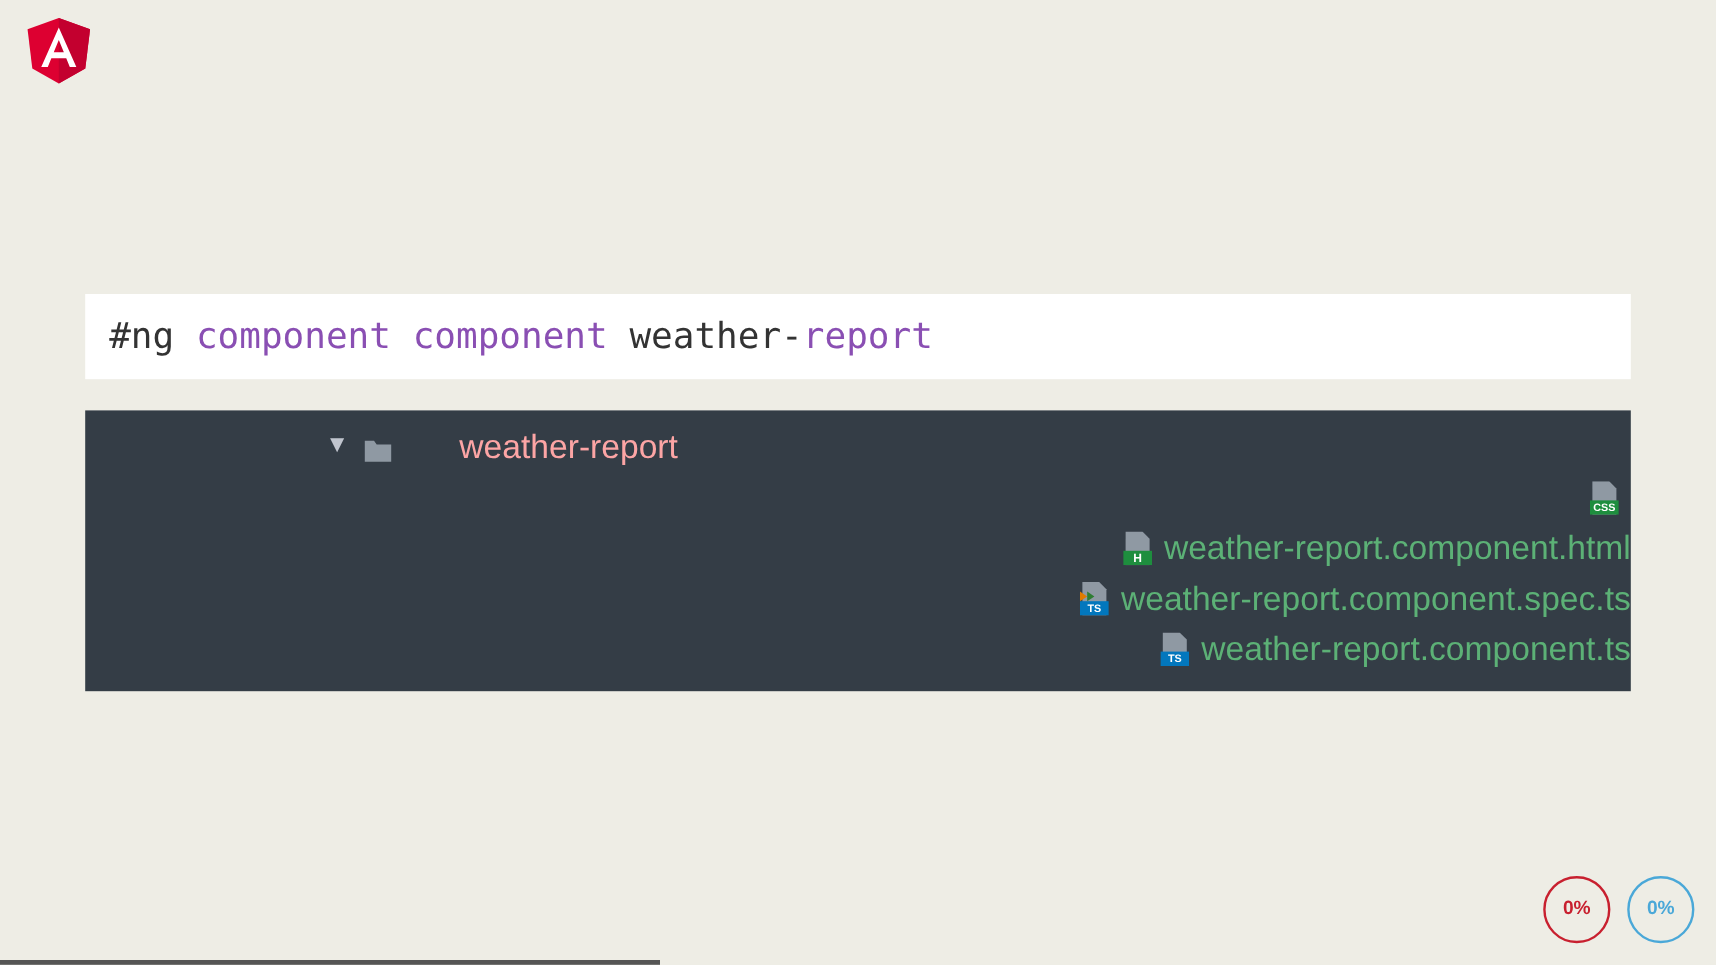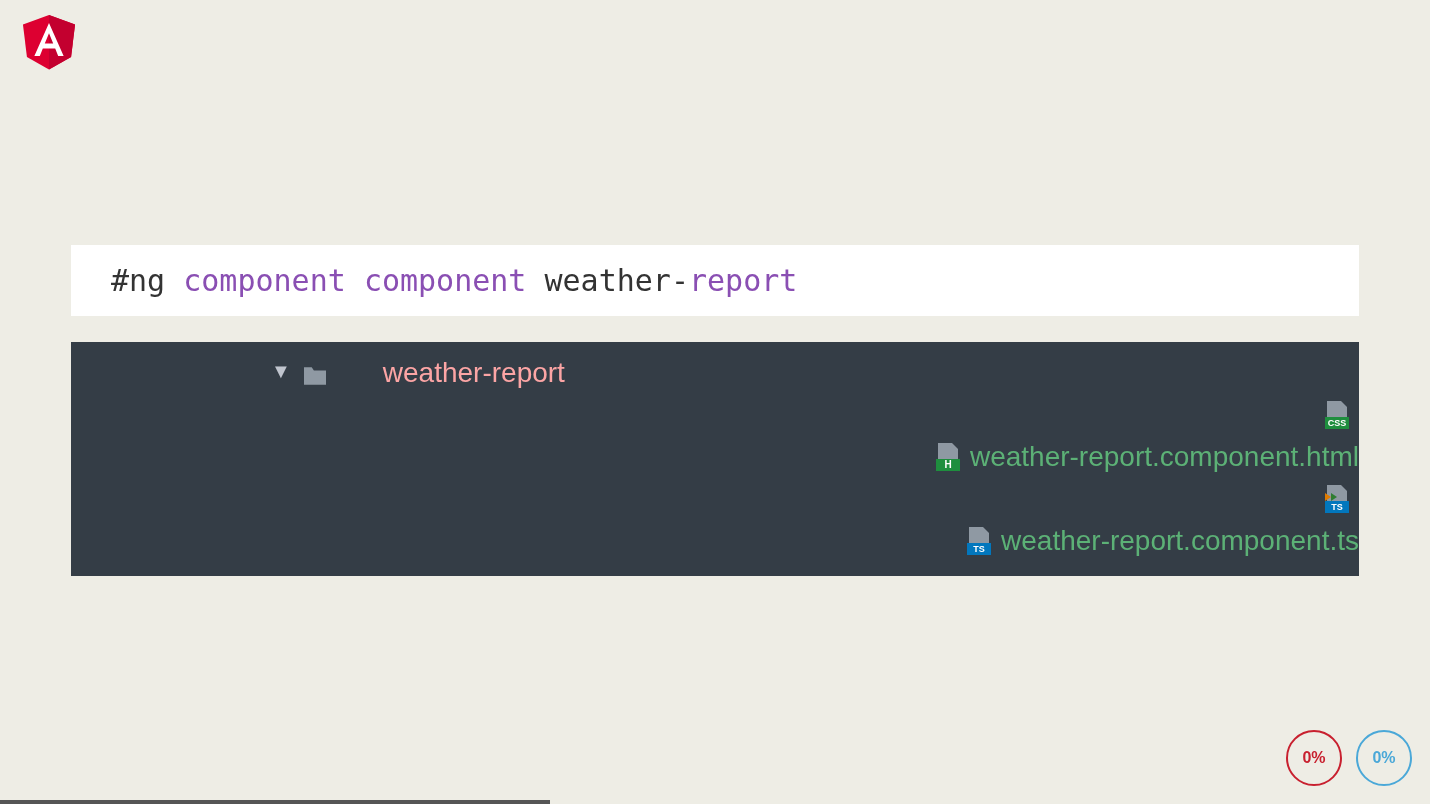--- a/index.html
+++ b/index.html
@@ -25,21 +25,21 @@
       right: 71px;
     }
     .command-bar {
       background: #ffffff;
       padding: 16px 20px;
       font-family: "Consolas", "Monaco", monospace;
       font-size: 30px;
       line-height: 1.3;
       color: #333;
     }
-    .cmd-hash { color: #333; margin-left: 20px; }
+    .cmd-hash { color: #333; }
     .cmd-purple { color: #8a4fb3; }
     .cmd-dark { color: #333; }
     .file-tree {
       margin-top: 26px;
       background: #343d46;
       padding: 10px 0 14px 0;
     }
     .tree-row {
       display: flex;
       align-items: center;
@@ -166,20 +166,21 @@
     <div class="tree-row child">
       <span class="file-icon">
         <svg viewBox="0 0 24 28" width="24" height="28">
           <path fill="#8f99a3" d="M2,0 h14 l6,6 v22 h-20 Z"></path>
           <rect x="0" y="16" width="24" height="12" fill="#0277bd"></rect>
           <text x="12" y="25" font-size="9" fill="#fff" text-anchor="middle" font-family="sans-serif" font-weight="bold">TS</text>
           <polygon points="0,8 6,12 0,16" fill="#e07b00"></polygon>
           <polygon points="6,8 12,12 6,16" fill="#2e7d32"></polygon>
         </svg>
       </span>
+      <span class="file-name">weather-report.component.spec.ts</span>
     </div>
 
     <div class="tree-row child">
       <span class="file-icon">
         <svg viewBox="0 0 24 28" width="24" height="28">
           <path fill="#8f99a3" d="M2,0 h14 l6,6 v22 h-20 Z"></path>
           <rect x="0" y="16" width="24" height="12" fill="#0277bd"></rect>
           <text x="12" y="25" font-size="9" fill="#fff" text-anchor="middle" font-family="sans-serif" font-weight="bold">TS</text>
         </svg>
       </span>

